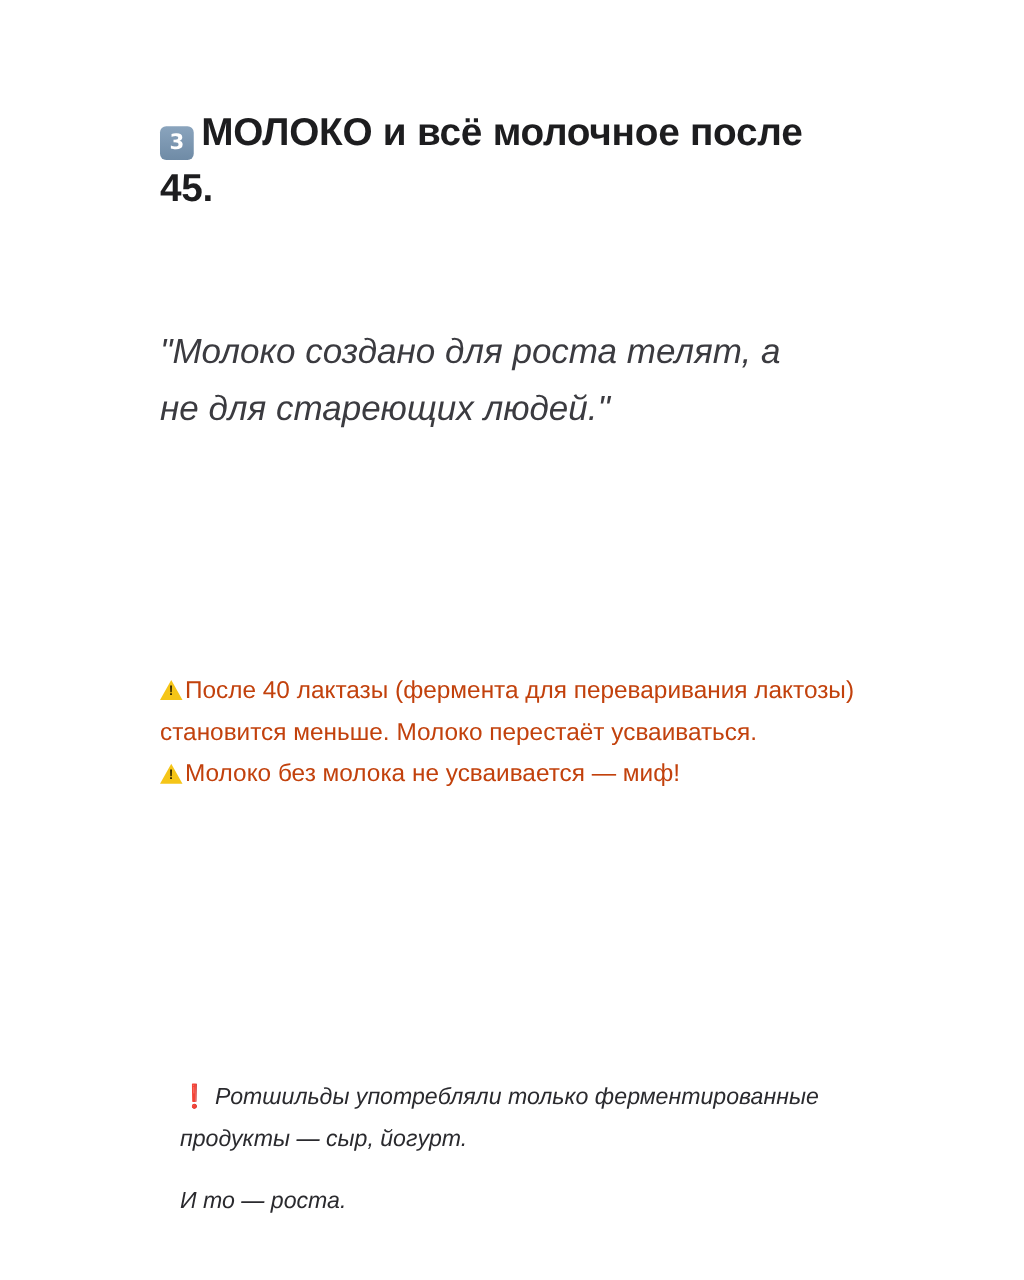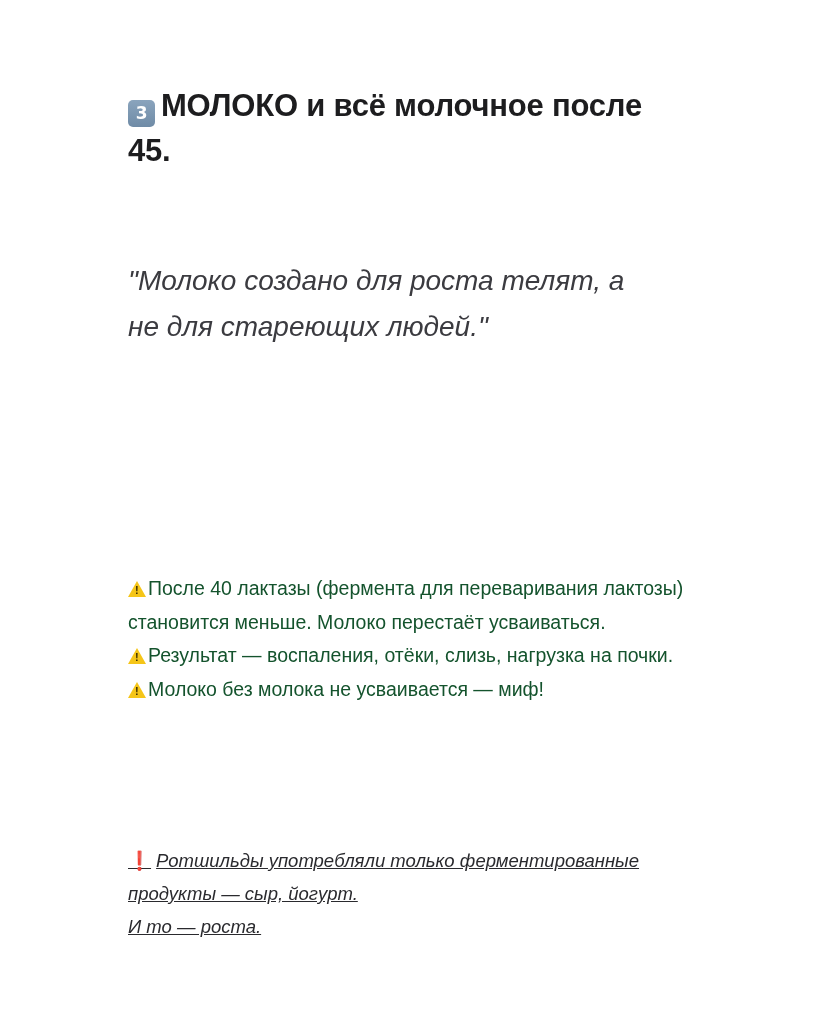--- a/index.html
+++ b/index.html
@@ -57,26 +57,26 @@
     color: #3b3b40;
     max-width: 530px;
     position: absolute;
     top: 258px;
     left: 128px;
   }
 
   
   .warn-block {
     position: absolute;
-    top: 572px;
+    top: 536px;
     left: 128px;
     max-width: 560px;
     font-size: 19.5px;
     line-height: 1.72;
-    color: #14532d;
+    color: #c2410c;
   }
   .warn-line {
     margin: 0;
   }
   .tri {
     display: inline-block;
     width: 0;
     height: 0;
     border-left: 9px solid transparent;
     border-right: 9px solid transparent;
@@ -100,21 +100,21 @@
   .note {
     position: absolute;
     top: 845px;
     left: 128px;
     max-width: 560px;
     font-size: 18.5px;
     font-style: italic;
     line-height: 1.78;
     color: #2a2a2e;
   }
-  .note p { margin: 0; text-decoration: underline; }
+  .note p { margin: 16px; }
   .bang {
     color: #e03131;
     font-weight: bold;
     font-style: normal;
     font-family: "DejaVu Sans", sans-serif;
     margin-right: 5px;
   }
 </style>
 </head>
 <body>
@@ -125,23 +125,20 @@
     <span class="emoji-number">3</span><span>МОЛОКО и всё молочное после 45.</span>
   </h1>
 
   <blockquote class="quote">"Молоко создано для роста телят, а не для стареющих людей."</blockquote>
 
   <div class="warn-block">
     <p class="warn-line">
       <span class="tri"></span><span>После 40 лактазы (фермента для переваривания лактозы) становится меньше. Молоко перестаёт усваиваться.</span>
     </p>
     <p class="warn-line">
-      <span class="tri"></span><span>Результат — воспаления, отёки, слизь, нагрузка на почки.</span>
-    </p>
-    <p class="warn-line">
       <span class="tri"></span><span>Молоко без молока не усваивается — миф!</span>
     </p>
   </div>
 
   <div class="note">
     <p>
       <span class="bang">❗</span><span>Ротшильды употребляли только ферментированные продукты — сыр, йогурт.</span>
     </p>
     <p>И то — роста.</p>
   </div>

